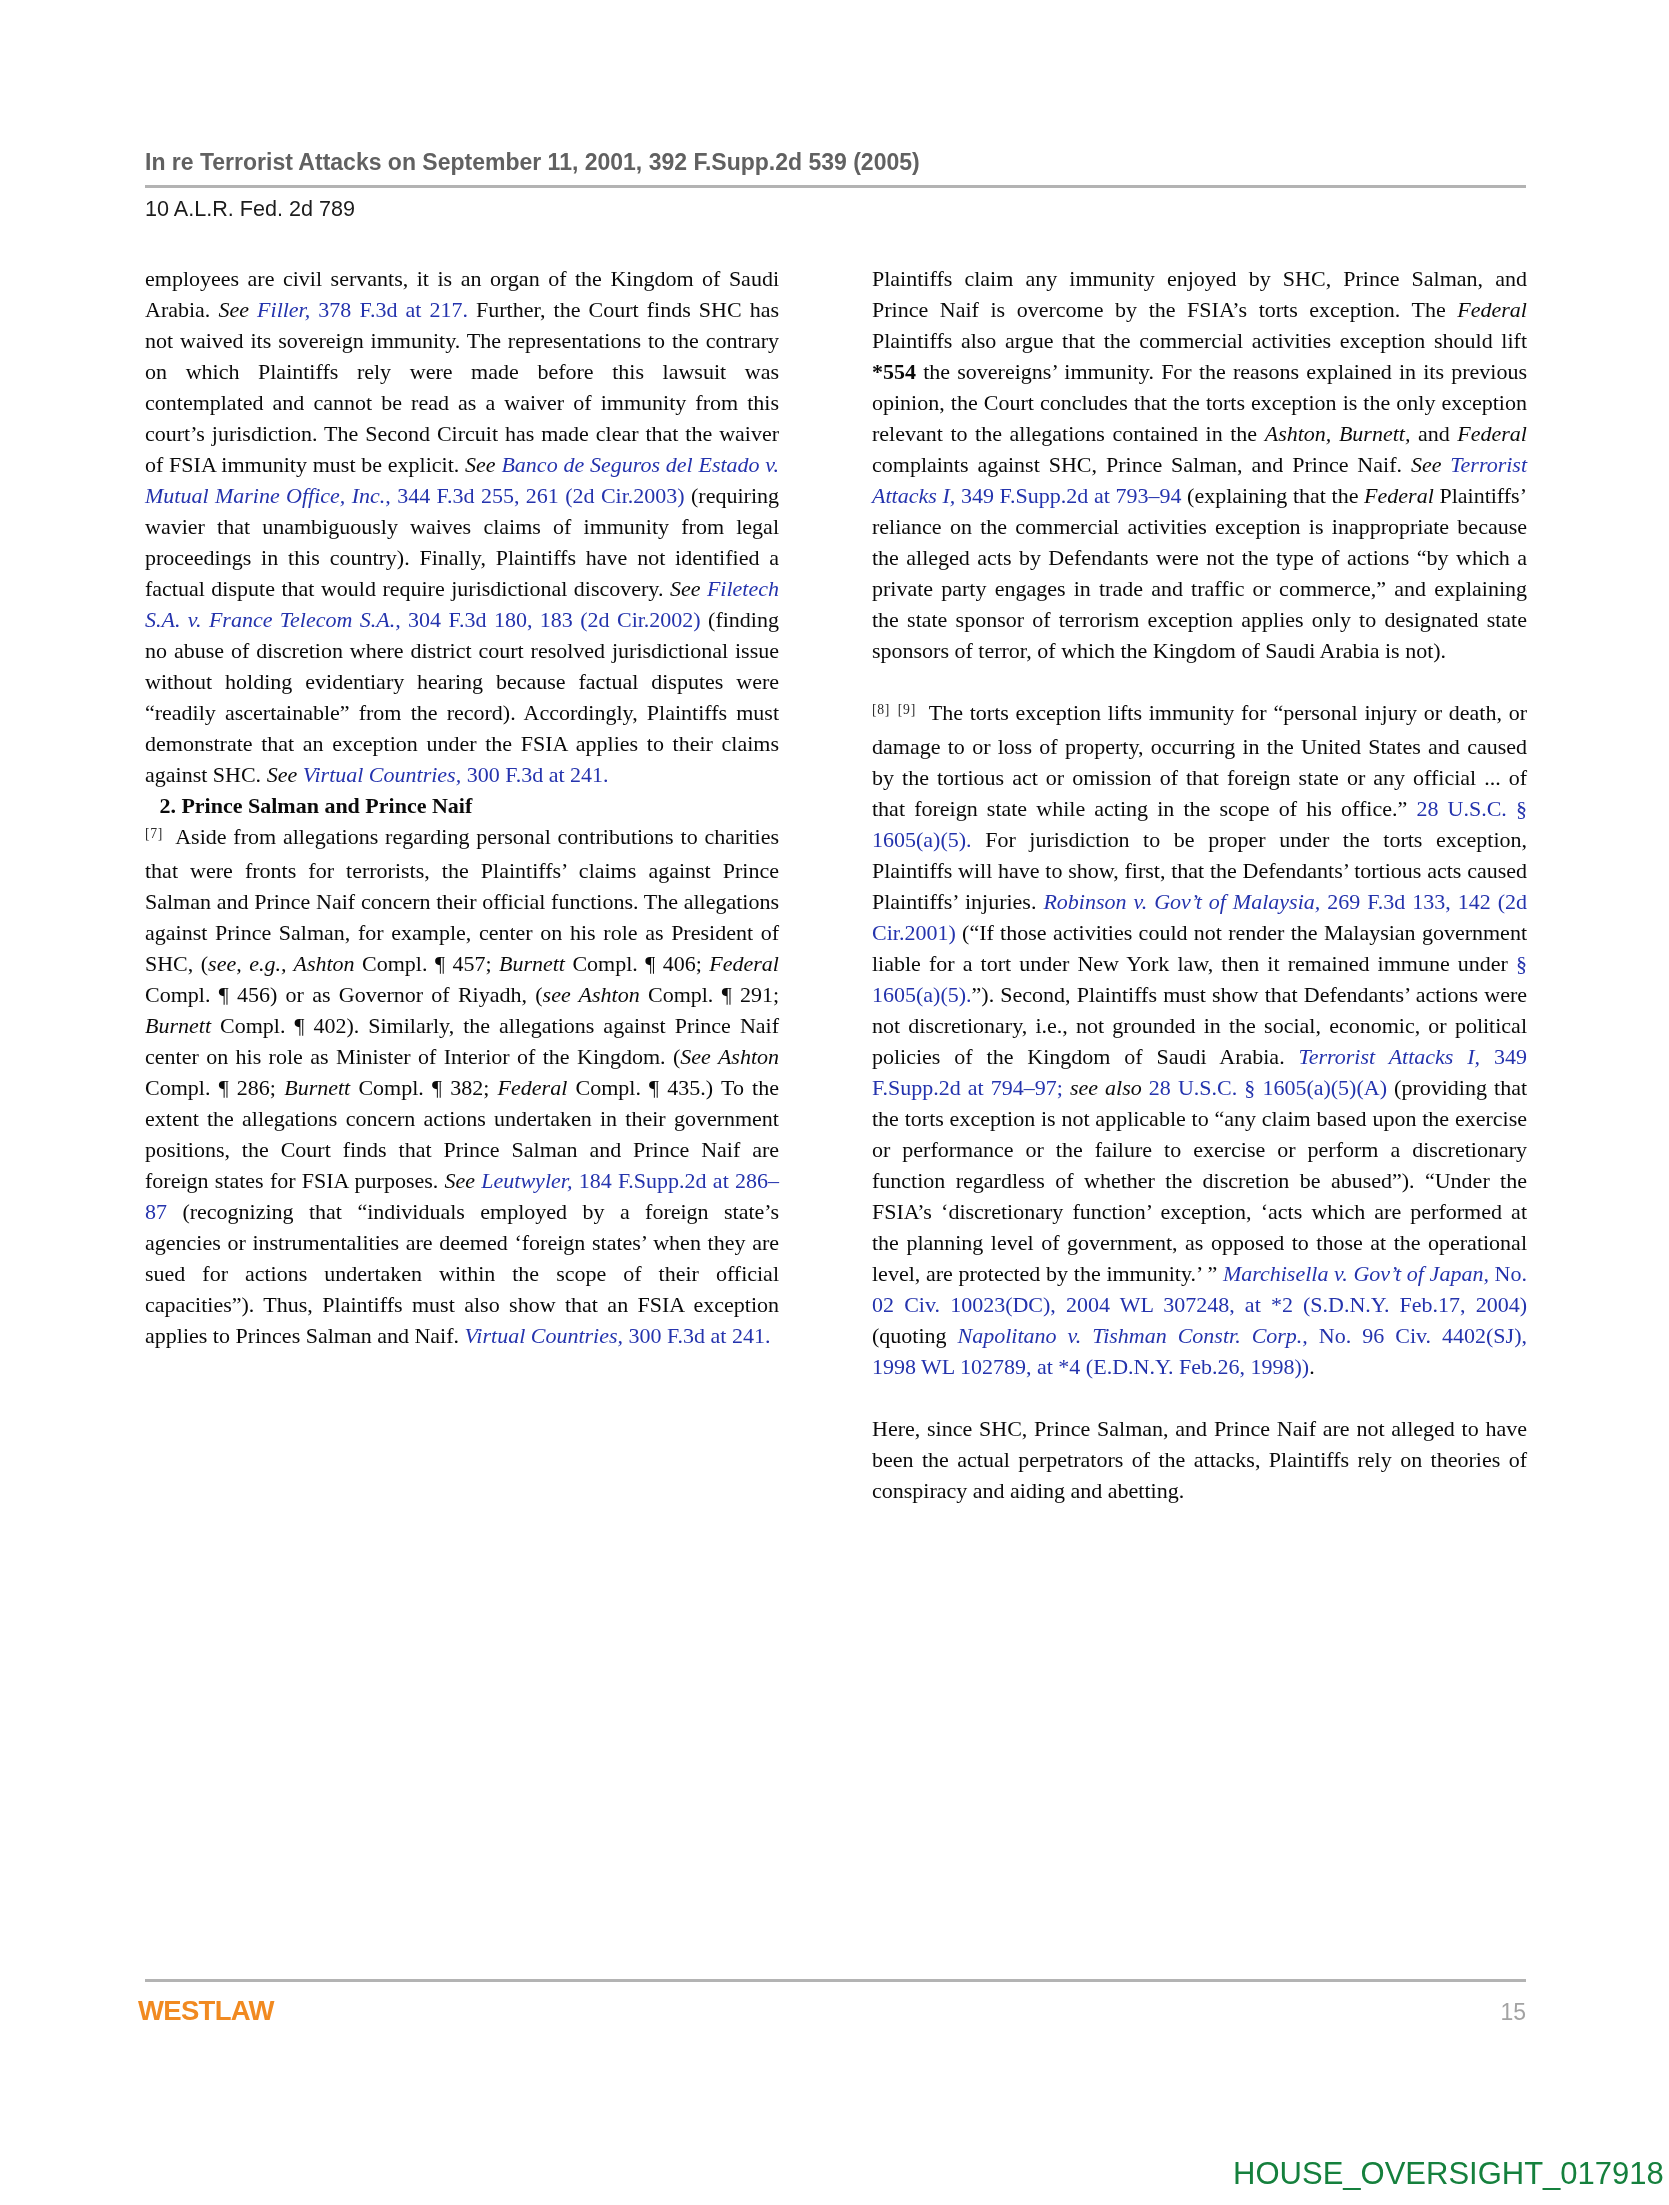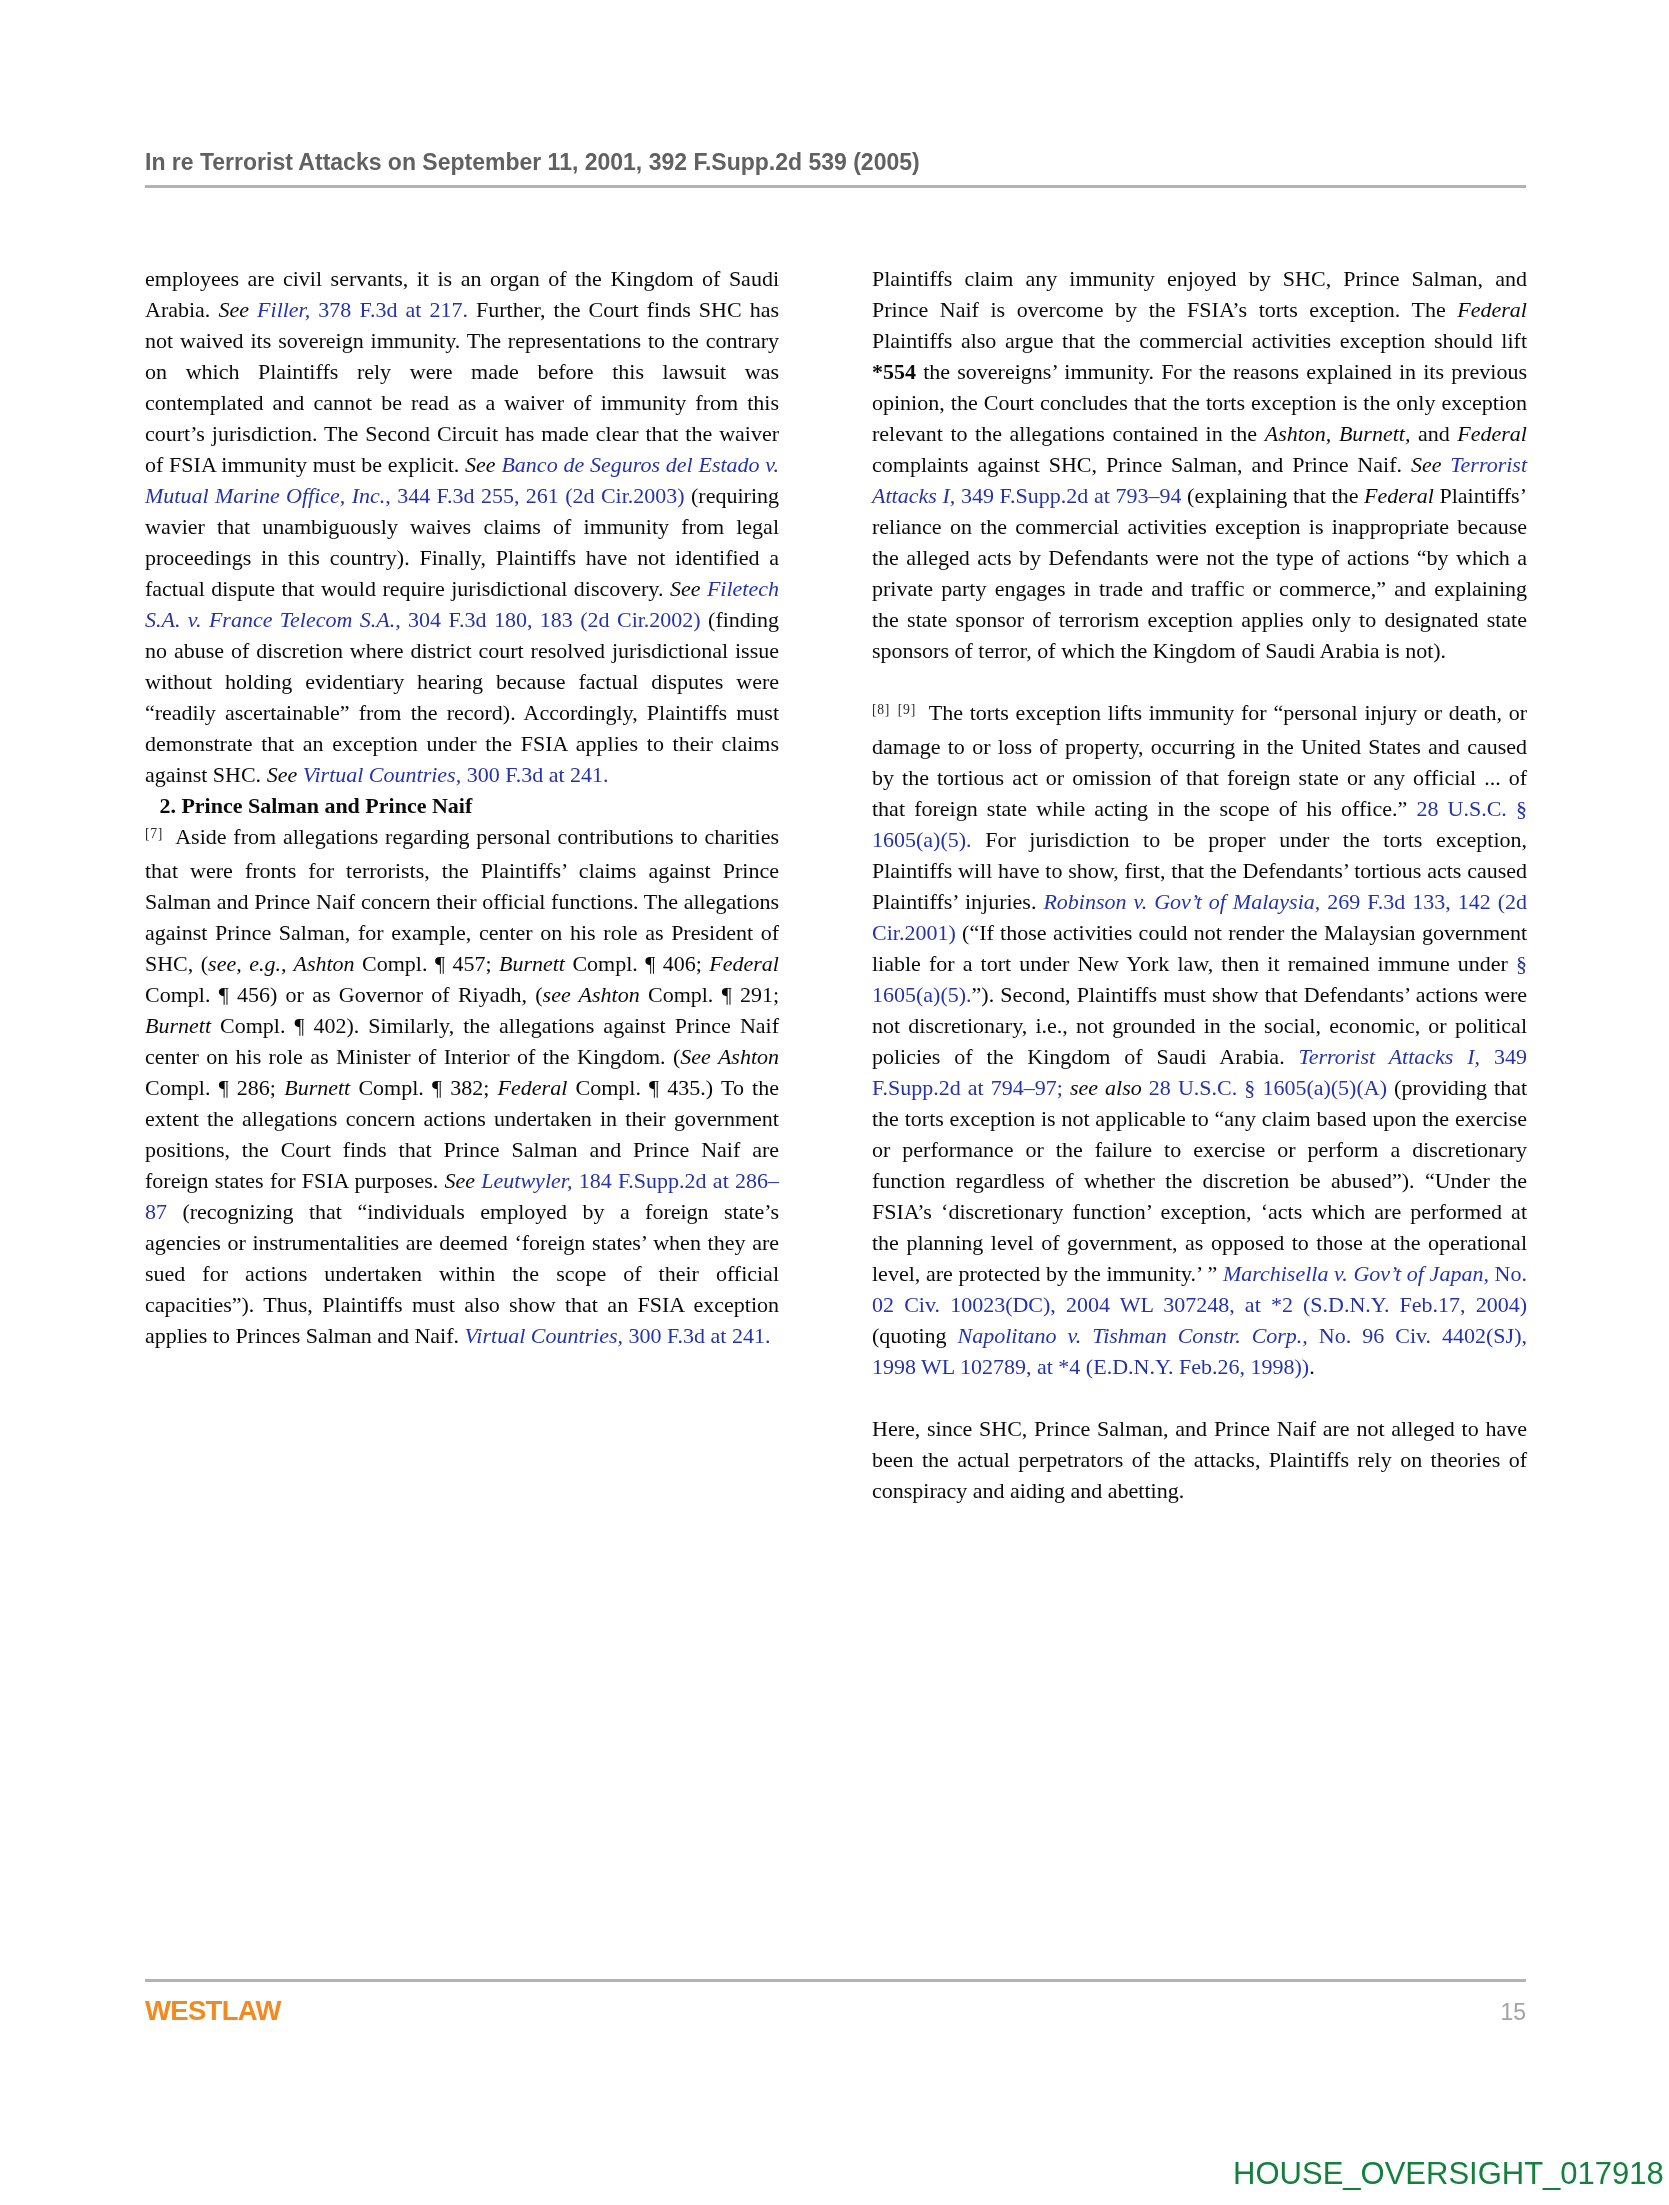--- a/index.html
+++ b/index.html
@@ -26,38 +26,39 @@
   .heading-final   { font-weight:700; text-indent:14.4px; margin-top:167px; }
 
   .it { font-style:italic; }
   .bd { font-weight:700; }
   .cite { color:var(--cite,#2433ad); }
   .supref { font-size:13.7px; position:relative; top:-0.45em; color:#2b2b2b; margin-right:6.5px; letter-spacing:0.7px; }
   .supref + .supref { margin-left:1.3px; }
 
   
   .footer-rule { position:absolute; top:1979px; left:145px; right:143px; height:3.3px; background:var(--rulegray,#b3b3b3); }
-  .footer { position:absolute; top:1995px; left:145px; right:143px; display:flex; align-items:baseline;
+  .footer { position:absolute; top:1995px; left:138px; right:143px; display:flex; align-items:baseline;
             font-family:"Liberation Sans","DejaVu Sans",sans-serif; }
   .brand { font-size:27.5px; font-weight:700; color:var(--orange,#f18a21); letter-spacing:-0.7px; }
   .copyright { font-size:22px; color:var(--ftrgray,#a3a3a3); margin-left:27.5px; }
   .pagenum { font-size:23px; color:var(--ftrgray,#a3a3a3); margin-left:auto; }
 
   
   .bates { position:absolute; top:2156px; right:5.2px; font-family:"Liberation Sans","DejaVu Sans",sans-serif;
            font-size:31px; color:#15803d; letter-spacing:0; }
 </style>
 </head>
 <body>
 
 <div class="page">
 
   <header class="header">
     <div class="doc-title">In re Terrorist Attacks on September 11, 2001, 392 F.Supp.2d 539 (2005)</div>
     <div class="rule"></div>
+    <div class="doc-subtitle">10 A.L.R. Fed. 2d 789</div>
   </header>
 
   <main class="content">
     <section class="col col-left">
         <div class="para"><span>employees are civil servants, it is an organ of the Kingdom of Saudi Arabia. </span><span class="it">See </span><span class="cite it">Filler, </span><span class="cite">378 F.3d at 217.</span><span> Further, the Court finds SHC has not waived its sovereign immunity. The representations to the contrary on which Plaintiffs rely were made before this lawsuit was contemplated and cannot be read as a waiver of immunity from this court’s jurisdiction. The Second Circuit has made clear that the waiver of FSIA immunity must be explicit. </span><span class="it">See </span><span class="cite it">Banco de Seguros del Estado v. Mutual Marine Office, Inc., </span><span class="cite">344 F.3d 255, 261 (2d Cir.2003)</span><span> (requiring wavier that unambiguously waives claims of immunity from legal proceedings in this country). Finally, Plaintiffs have not identified a factual dispute that would require jurisdictional discovery. </span><span class="it">See </span><span class="cite it">Filetech S.A. v. France Telecom S.A., </span><span class="cite">304 F.3d 180, 183 (2d Cir.2002)</span><span> (finding no abuse of discretion where district court resolved jurisdictional issue without holding evidentiary hearing because factual disputes were “readily ascertainable” from the record). Accordingly, Plaintiffs must demonstrate that an exception under the FSIA applies to their claims against SHC. </span><span class="it">See </span><span class="cite it">Virtual Countries, </span><span class="cite">300 F.3d at 241.</span></div>
         <div class="heading-section"><span>2. Prince Salman and Prince Naif</span></div>
         <div class="para"><span class="supref">[7]</span><span> Aside from allegations regarding personal contributions to charities that were fronts for terrorists, the Plaintiffs’ claims against Prince Salman and Prince Naif concern their official functions. The allegations against Prince Salman, for example, center on his role as President of SHC, (</span><span class="it">see, e.g., Ashton </span><span>Compl. ¶ 457; </span><span class="it">Burnett </span><span>Compl. ¶ 406; </span><span class="it">Federal </span><span>Compl. ¶ 456) or as Governor of Riyadh, (</span><span class="it">see Ashton </span><span>Compl. ¶ 291; </span><span class="it">Burnett </span><span>Compl. ¶ 402). Similarly, the allegations against Prince Naif center on his role as Minister of Interior of the Kingdom. (</span><span class="it">See Ashton </span><span>Compl. ¶ 286; </span><span class="it">Burnett </span><span>Compl. ¶ 382; </span><span class="it">Federal </span><span>Compl. ¶ 435.) To the extent the allegations concern actions undertaken in their government positions, the Court finds that Prince Salman and Prince Naif are foreign states for FSIA purposes. </span><span class="it">See </span><span class="cite it">Leutwyler, </span><span class="cite">184 F.Supp.2d at 286–87</span><span> (recognizing that “individuals employed by a foreign state’s agencies or instrumentalities are deemed ‘foreign states’ when they are sued for actions undertaken within the scope of their official capacities”). Thus, Plaintiffs must also show that an FSIA exception applies to Princes Salman and Naif. </span><span class="cite it">Virtual Countries, </span><span class="cite">300 F.3d at 241.</span></div>
       </section>
     <section class="col col-right">
         <div class="para"><span>Plaintiffs claim any immunity enjoyed by SHC, Prince Salman, and Prince Naif is overcome by the FSIA’s torts exception. The </span><span class="it">Federal </span><span>Plaintiffs also argue that the commercial activities exception should lift </span><span class="bd">*554</span><span> the sovereigns’ immunity. For the reasons explained in its previous opinion, the Court concludes that the torts exception is the only exception relevant to the allegations contained in the </span><span class="it">Ashton, Burnett, </span><span>and </span><span class="it">Federal </span><span>complaints against SHC, Prince Salman, and Prince Naif. </span><span class="it">See </span><span class="cite it">Terrorist Attacks I, </span><span class="cite">349 F.Supp.2d at 793–94</span><span> (explaining that the </span><span class="it">Federal </span><span>Plaintiffs’ reliance on the commercial activities exception is inappropriate because the alleged acts by Defendants were not the type of actions “by which a private party engages in trade and traffic or commerce,” and explaining the state sponsor of terrorism exception applies only to designated state sponsors of terror, of which the Kingdom of Saudi Arabia is not).</span></div>

